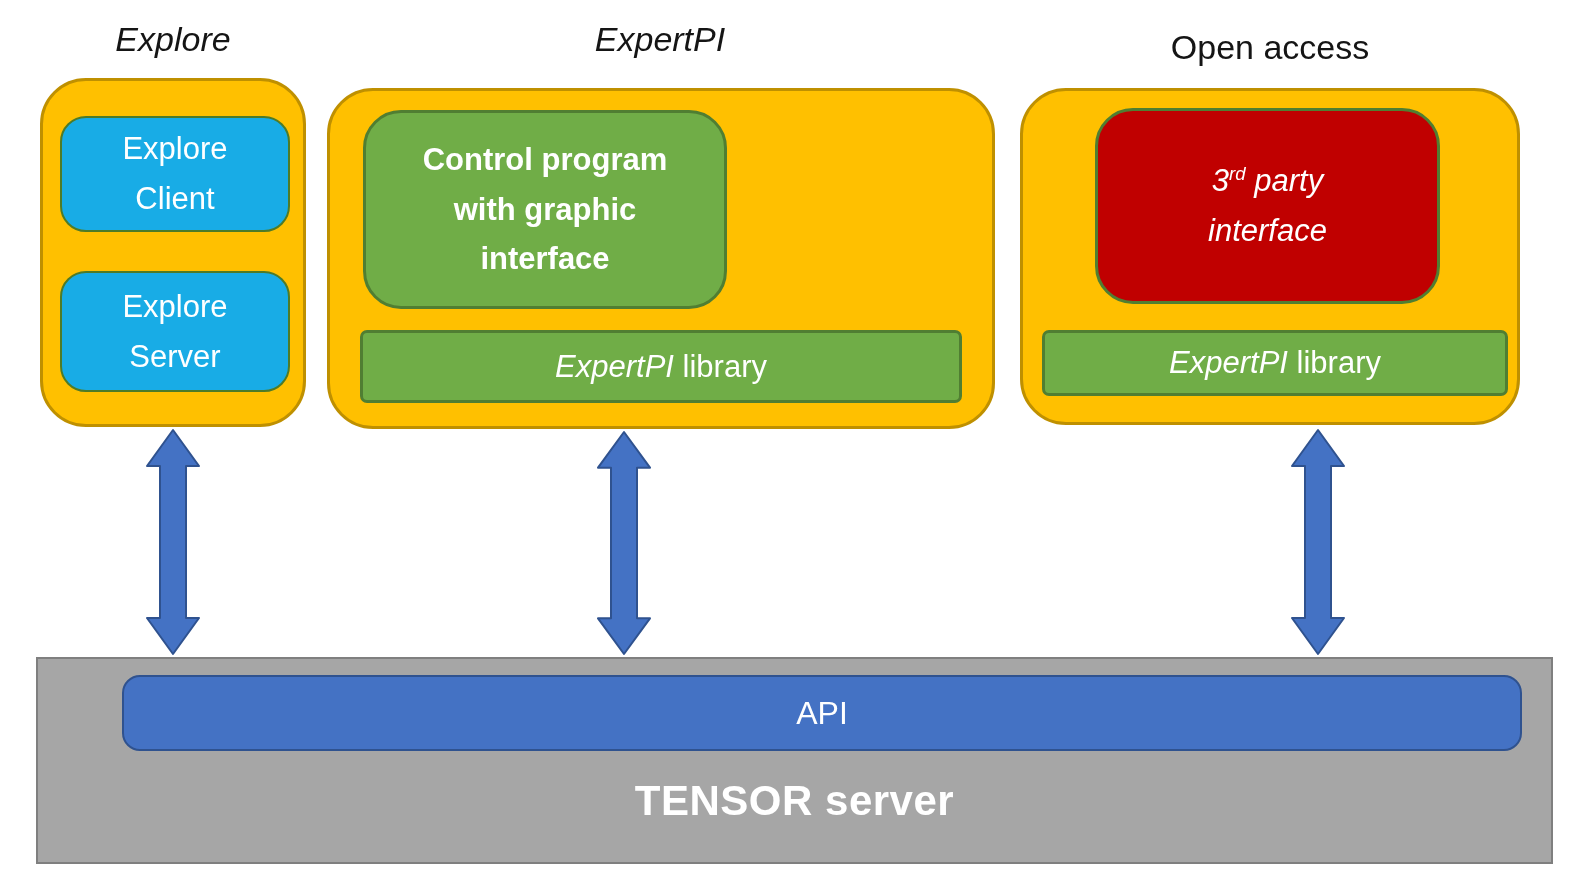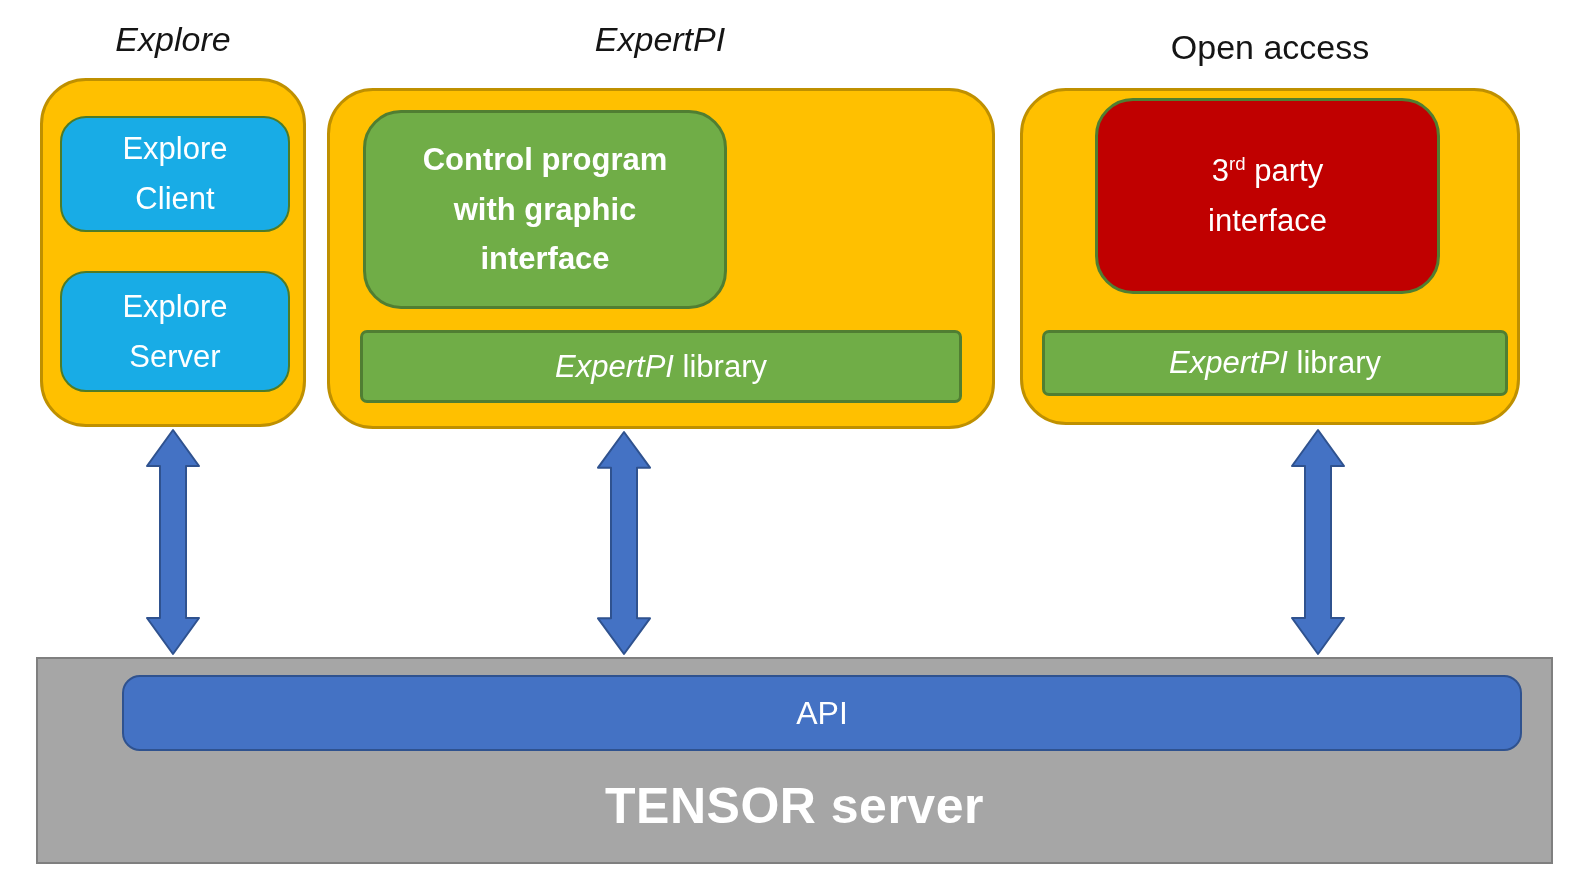--- a/index.html
+++ b/index.html
@@ -37,21 +37,21 @@
   }
   .api-bar{
     position:absolute;left:52px;top:16px;width:1400px;height:76px;
     background:var(--api-fill);border:2px solid var(--api-border);
     border-radius:18px;box-sizing:border-box;
     display:flex;align-items:center;justify-content:center;
     color:#fff;font-size:32px;margin-left:32px;
   }
   .server-label{
     position:absolute;left:0;right:0;top:118px;text-align:center;
-    color:#fff;font-size:50px;font-weight:bold;letter-spacing:0.5px;
+    color:#fff;font-size:42px;font-weight:bold;letter-spacing:0.5px;
   }
 </style>
 </head>
 <body>
 
 <div class="canvas">
 
   <div class="col-title italic" style="left:173px;top:20px;">Explore</div>
   <div class="col-title italic" style="left:660px;top:20px;">ExpertPI</div>
   <div class="col-title" style="left:1270px;top:12px;margin-top:16px;">Open access</div>
@@ -64,21 +64,21 @@
 
   <div class="group-box" style="left:327px;top:88px;width:668px;height:341px;"></div>
   <div class="node green-box" style="left:363px;top:110px;width:364px;height:199px;">Control program
 with graphic
 interface</div>
   <div class="node green-bar" style="left:360px;top:330px;width:602px;height:73px;">
     <span class="lib-label"><span class="italic">ExpertPI</span><span> library</span></span>
   </div>
 
   <div class="group-box" style="left:1020px;top:88px;width:500px;height:337px;"></div>
-  <div class="node red-box" style="left:1095px;top:98px;width:345px;height:196px;">
+  <div class="node red-box" style="left:1095px;top:108px;width:345px;height:196px;font-style:italic;">
     <span><span>3</span><sup>rd</sup><span> party</span><br><span>interface</span></span>
   </div>
   <div class="node green-bar" style="left:1042px;top:330px;width:466px;height:66px;">
     <span class="lib-label"><span class="italic">ExpertPI</span><span> library</span></span>
   </div>
 
   <div class="arrow" style="left:146px;top:428px;height:228px;">
     <svg viewBox="0 0 54 228" preserveAspectRatio="none">
       <polygon points="27,2 53,38 40,38 40,190 53,190 27,226 1,190 14,190 14,38 1,38" fill="var(--arrow-fill)" stroke="var(--arrow-border)" stroke-width="2" stroke-linejoin="round"></polygon>
     </svg>

